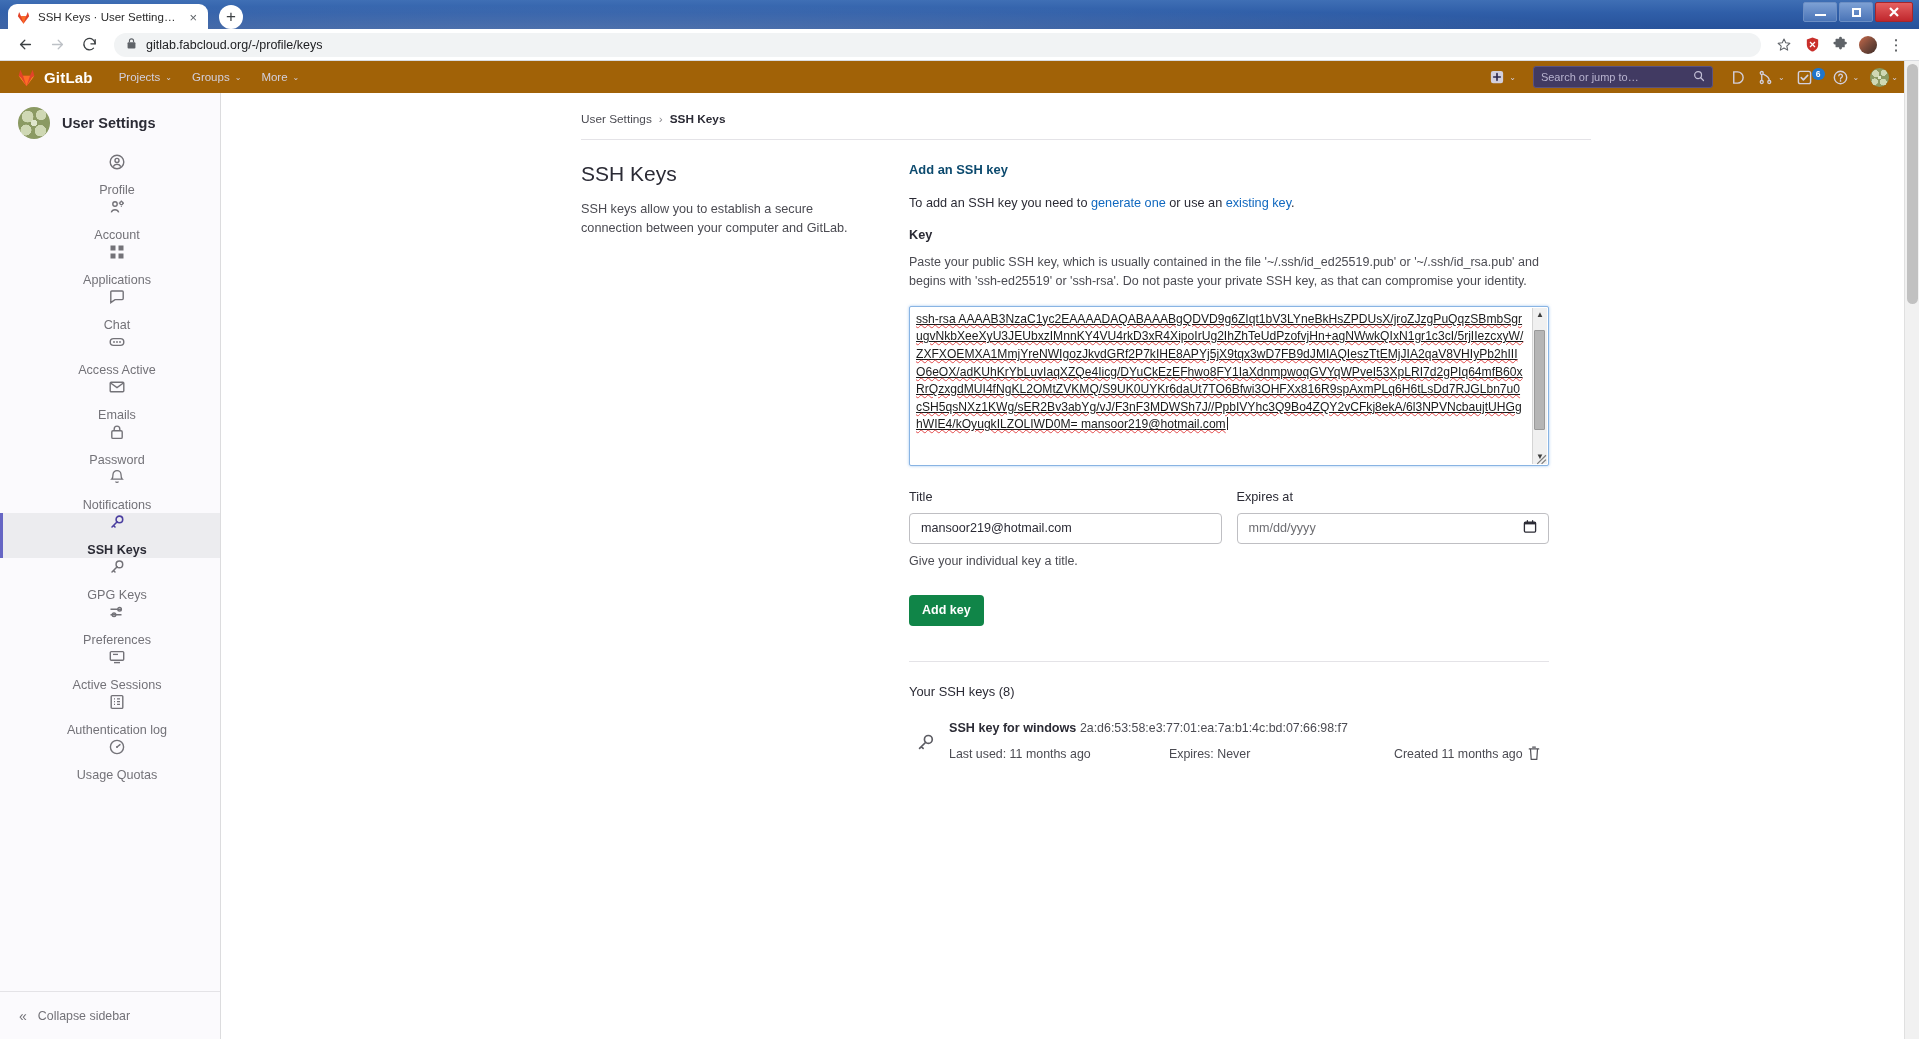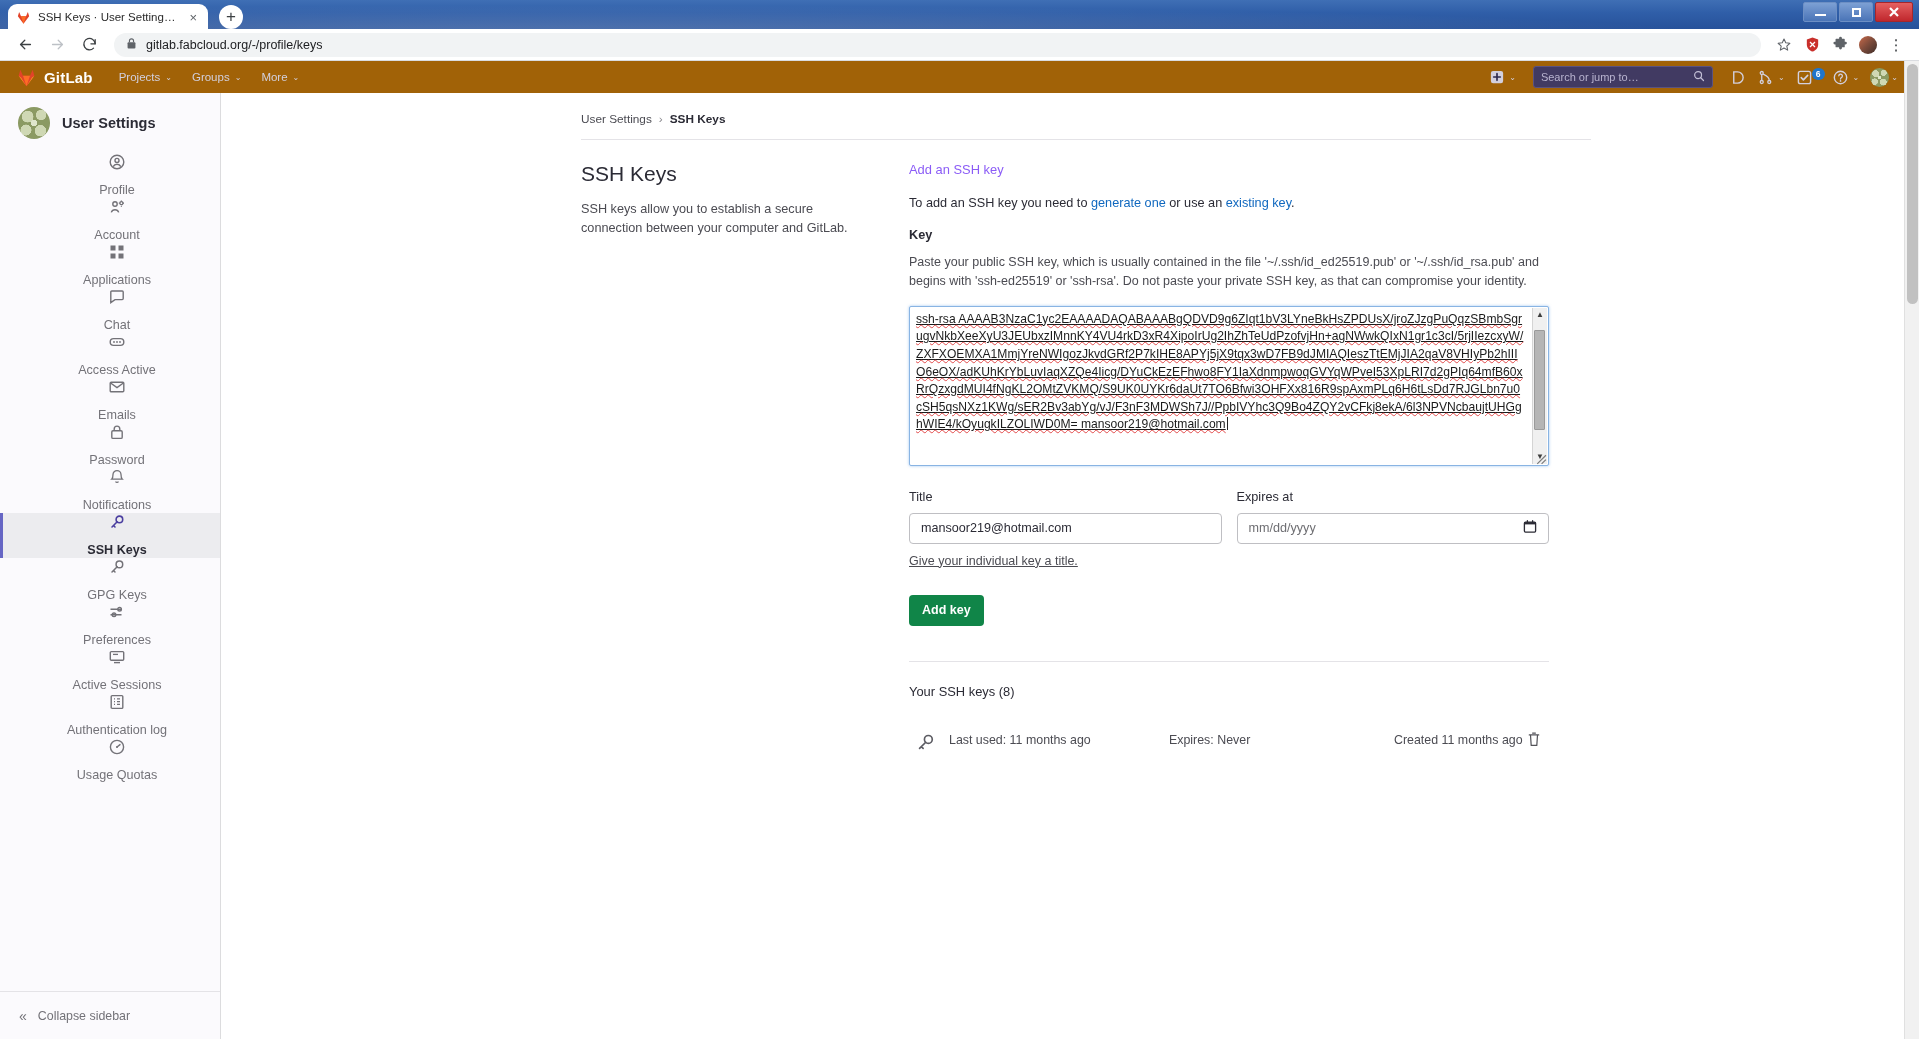--- a/index.html
+++ b/index.html
@@ -138,21 +138,21 @@
   #breadcrumb { font-size:11.8px; color:#4b4b52; display:flex; gap:7px; align-items:center; }
   #breadcrumb .sep { color:#89888d; }
   #breadcrumb .cur { font-weight:bold; color:#2b2b35; }
   #bc-rule { height:1px; background:#e4e3e7; margin:13px 0 0 0; width:1010px;}
 
   #cols { display:flex; padding-top:22px; }
   #leftcol { width:328px; padding-right:40px; }
   #leftcol h2 { font-size:21px; font-weight:normal; color:#2b2b35; margin:0 0 14px 0; }
   #leftcol p { font-size:12.7px; color:#4b4b52; line-height:1.52; margin:0;}
   #rightcol { width:640px; }
-  .rc-h { font-size:12.9px; color:#8b5cf6; margin-bottom:17px; }
+  .rc-h { font-size:12.9px; color:#0c4a6e; margin-bottom:17px;font-weight:bold; }
   .rc-p { font-size:12.7px; color:#2b2b35; line-height:1.5; margin:0 0 15px 0;}
   .rc-p a { color:#1068bf; text-decoration:none; }
   .rc-label { font-size:12.7px; color:#2b2b35; font-weight:bold; margin-bottom:11px; }
   .rc-help { font-size:12.5px; color:#4b4b52; line-height:1.55; margin:0 0 14px 0;}
 
   
   #keybox {
     position:relative; width:640px; height:160px;
     border:1px solid #89b4e3; background:#fff;
     box-shadow:0 0 3px rgba(80,150,230,.55); border-radius:2px;
@@ -182,21 +182,21 @@
 
   
   #formrow { display:flex; gap:15px; margin-top:24px; }
   .fcell { flex:1; }
   .fcell .lab { font-size:12.7px; color:#2b2b35; margin-bottom:9px; }
   .finput {
     height:31px; border:1px solid #bfbfc3; border-radius:4px; background:#fff;
     display:flex; align-items:center; padding:0 11px; font-size:12.6px; color:#2b2b35;
   }
   .finput .calicon { margin-left:auto; color:#2b2b35;}
-  #givetitle { font-size:12.5px; color:#4b4b52; margin-top:10px;text-decoration:underline;}
+  #givetitle { font-size:12.5px; color:#4b4b52; margin-top:10px;}
   #addkey {
     margin-top:27px; display:inline-flex; align-items:center; justify-content:center;
     height:31px; padding:0 13px; background:#108548; color:#fff; border-radius:4px;
     font-size:12.5px; font-weight:bold;
   }
   #rule2 { height:1px; background:#e4e3e7; margin:35px 0 0 0; width:640px; }
   #yourkeys { font-size:12.9px; color:#2b2b35; margin-top:22px; }
   #keyrow { display:flex; gap:13px; margin-top:22px; align-items:flex-start; padding-left:7px;}
   #keyrow .kicon { color:#5c5c63; margin-top:12px; flex:0 0 20px; }
   #keyrow .kbody { flex:1; }
@@ -599,20 +599,24 @@
         <div id="yourkeys">Your SSH keys (8)</div>
 
         <div id="keyrow">
           <span class="kicon">
             <svg width="19" height="19" viewBox="0 0 16 16">
                 <circle cx="10.4" cy="5.4" r="3.3" fill="none" stroke="currentColor" stroke-width="1.4"></circle>
                 <path d="M8.2 7.8L3 13M4.5 11.5l1.5 1.5" stroke="currentColor" stroke-width="1.4" stroke-linecap="round"></path>
               </svg>
           </span>
           <div class="kbody">
+            <div class="kname">
+              <span>SSH key for windows</span>
+              <span class="kfp">2a:d6:53:58:e3:77:01:ea:7a:b1:4c:bd:07:66:98:f7</span>
+            </div>
             <div id="keymeta">
               <span class="m1">Last used: 11 months ago</span>
               <span class="m2">Expires: Never</span>
               <span class="m3">Created 11 months ago</span>
               <span id="trash">
                 <svg width="14" height="16" viewBox="0 0 16 18">
                     <path d="M2.6 4.4h10.8M6.4 2.2h3.2M4 4.4l.8 12h6.4l.8-12" fill="none" stroke="currentColor" stroke-width="1.4" stroke-linecap="round" stroke-linejoin="round"></path>
                   </svg>
               </span>
             </div>

